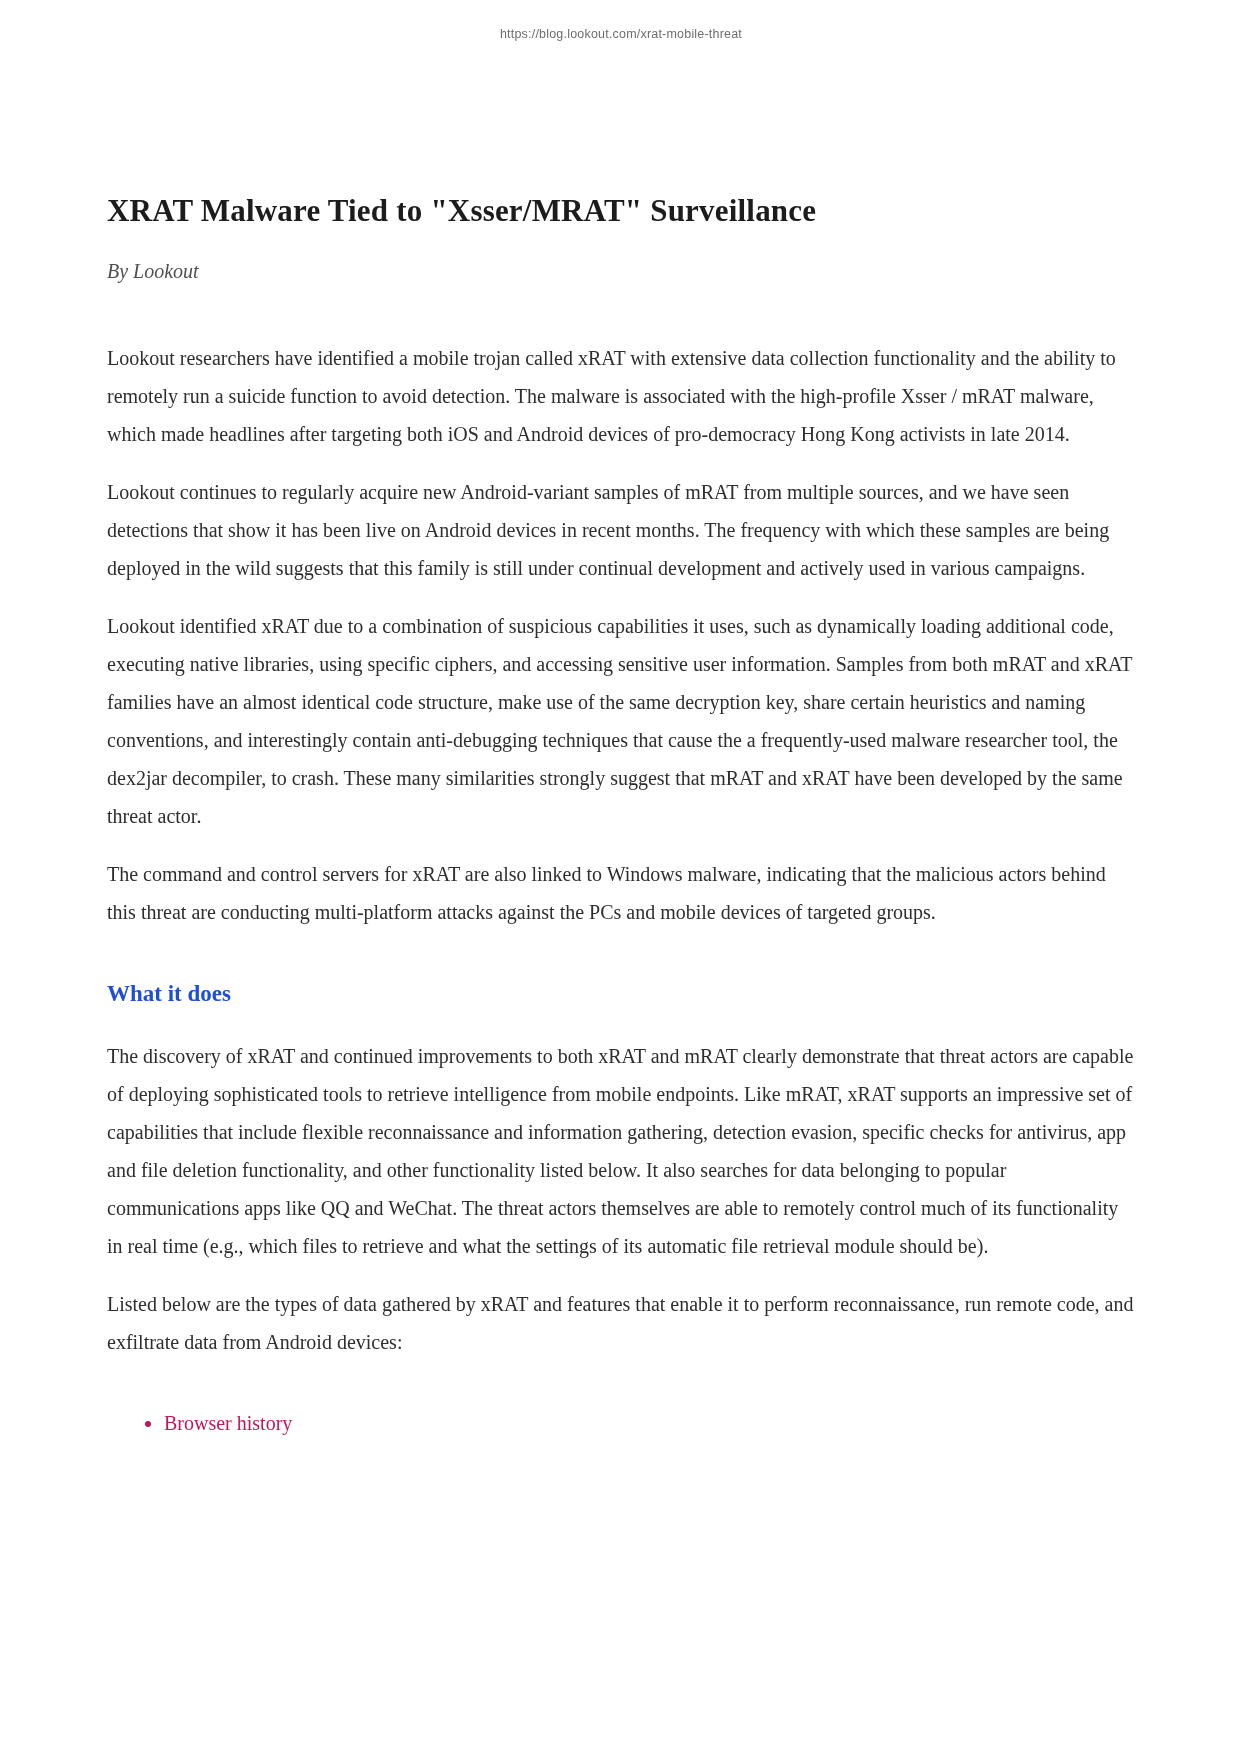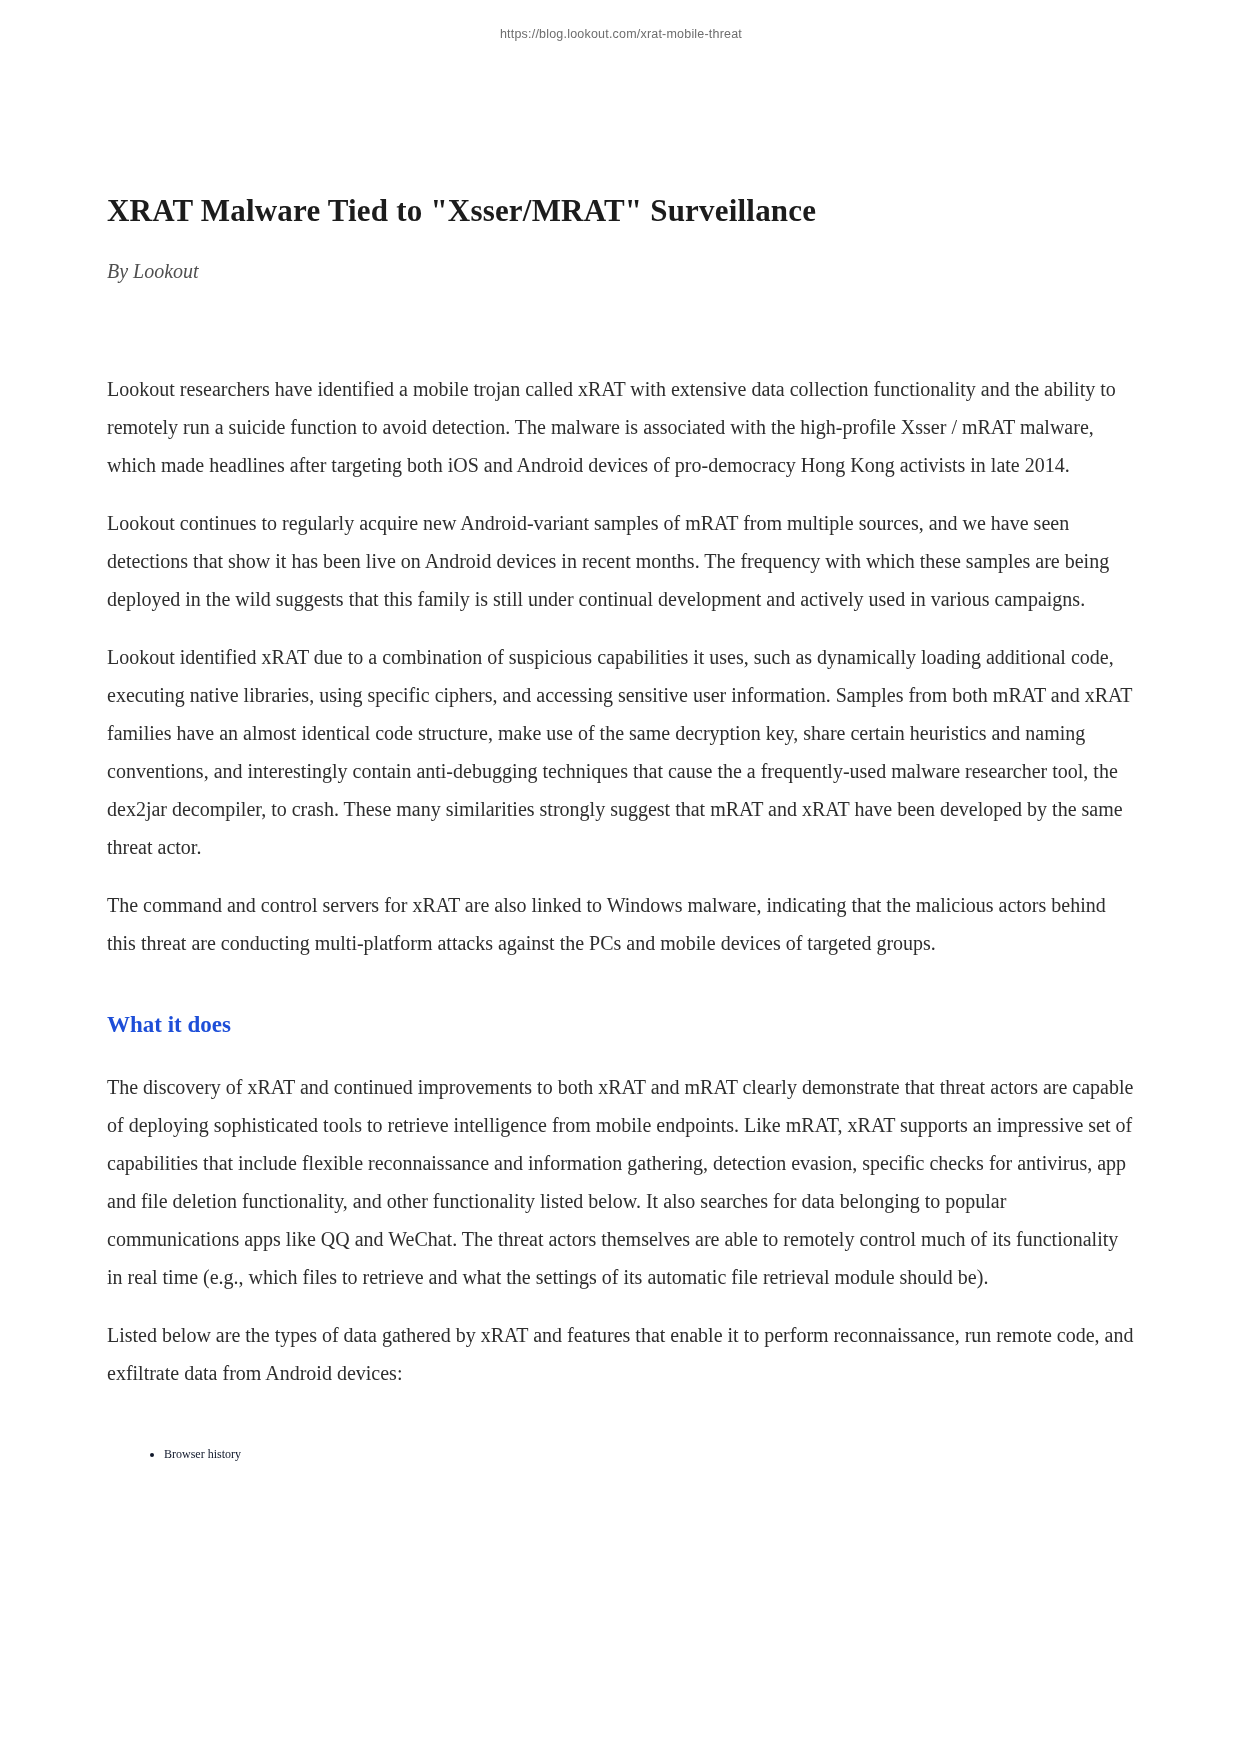--- a/index.html
+++ b/index.html
@@ -48,36 +48,36 @@
     font-size: 19px;
     color: #767676;
   }
   .article p.body {
     margin: 0 0 20px 0;
     font-size: 20px;
     line-height: 38px;
     color: #2e2e2e;
   }
   .article p.body.first {
-    margin-top: 87px;
+    margin-top: 56px;
   }
   h2.section-heading {
     margin: 50px 0 30px 0;
     font-size: 23px;
     font-weight: bold;
     color: #1d4ed8;
   }
   ul.bullet-list {
     margin: 0;
     padding: 0 0 0 57px;
   }
   ul.bullet-list li {
-    font-size: 12px;
+    font-size: 20px;
     line-height: 38px;
-    color: #0f172a;
+    color: #be185d;
     margin-top: 43px;
   }
   .print-footer {
     position: absolute;
     top: 1702px;
     left: 0;
     width: 100%;
     text-align: center;
     font-family: "Liberation Sans", "DejaVu Sans", sans-serif;
     font-size: 12.5px;

